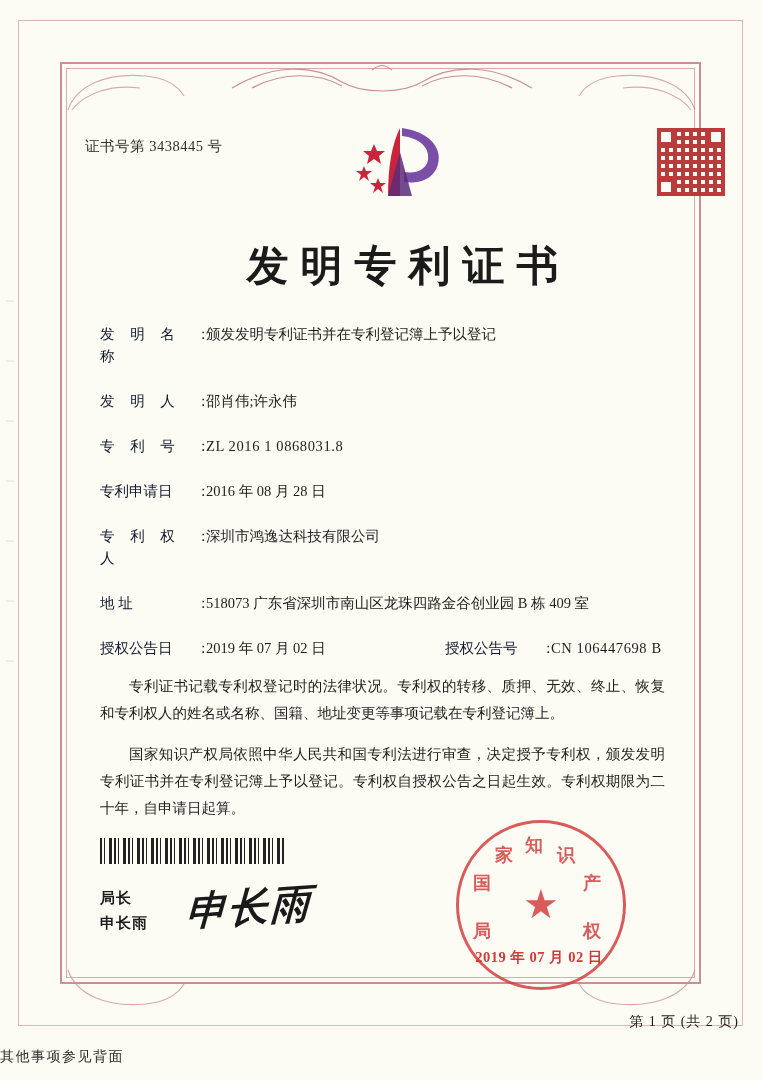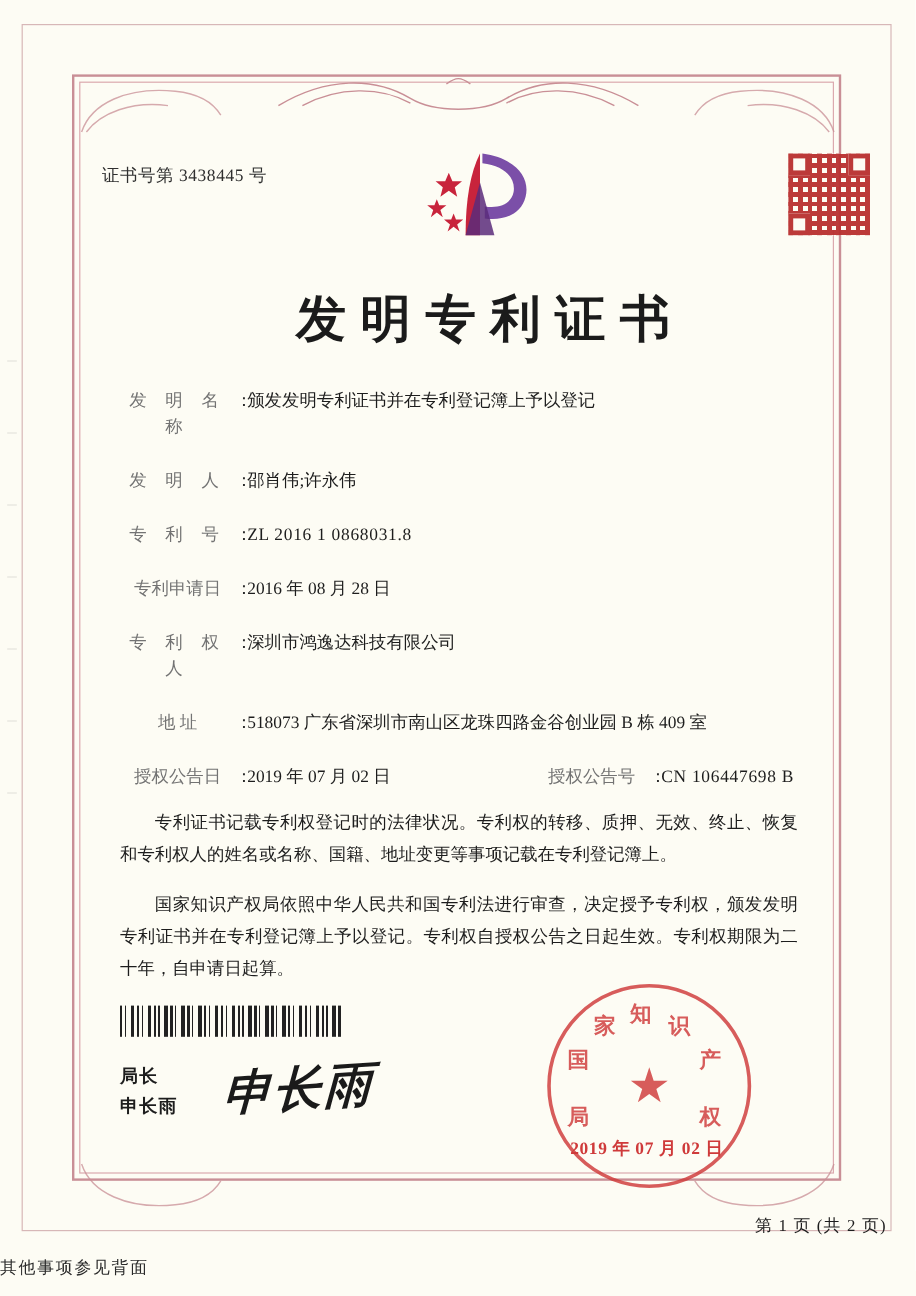--- a/index.html
+++ b/index.html
@@ -126,23 +126,22 @@
     position: relative;
     min-height: 22px;
     margin-bottom: 23px;
     font-size: 14.5px;
     line-height: 22px;
   }
   .f-label {
     display: inline-block;
     width: 96px;
     letter-spacing: 6px;
-    color: #737373;
+    color: #0f172a;
     vertical-align: top;
-    text-align: center;
   }
   .f-label.tight { letter-spacing: 0px; }
   .f-colon {
     display: inline-block;
     width: 10px;
     vertical-align: top;
   }
   .f-value {
     display: inline-block;
     vertical-align: top;

